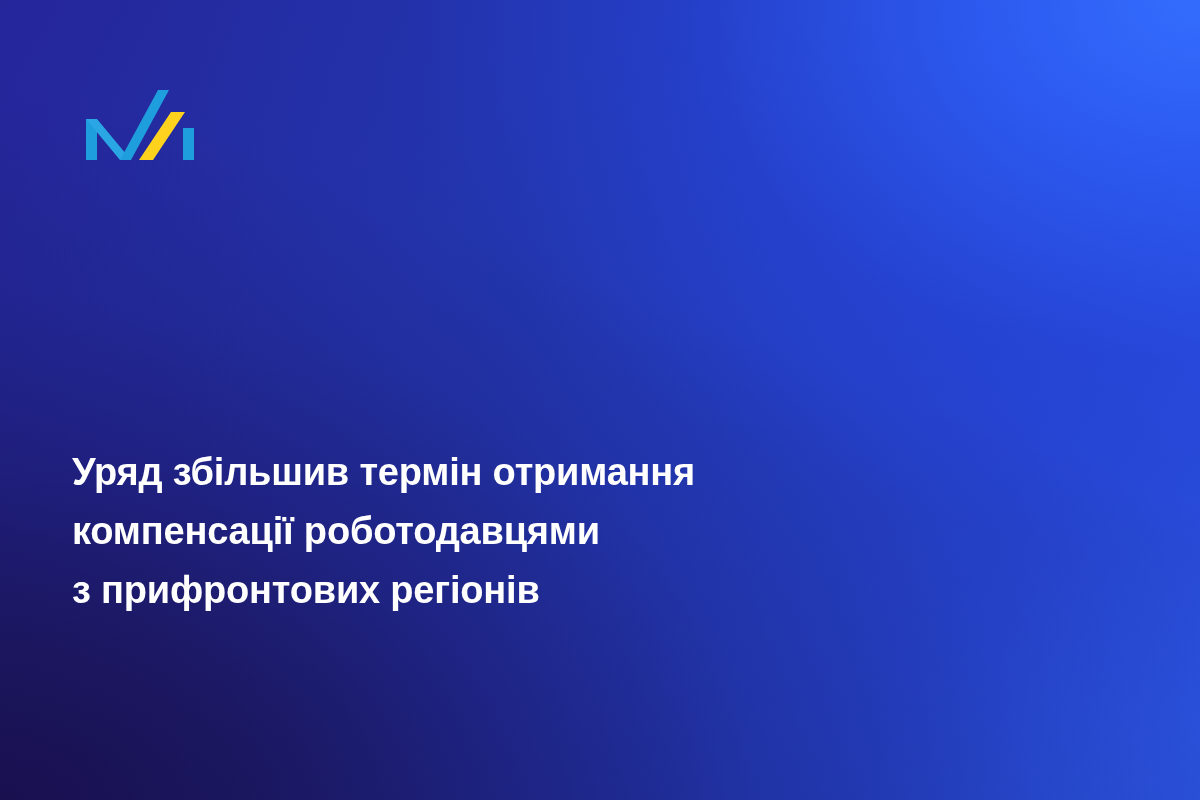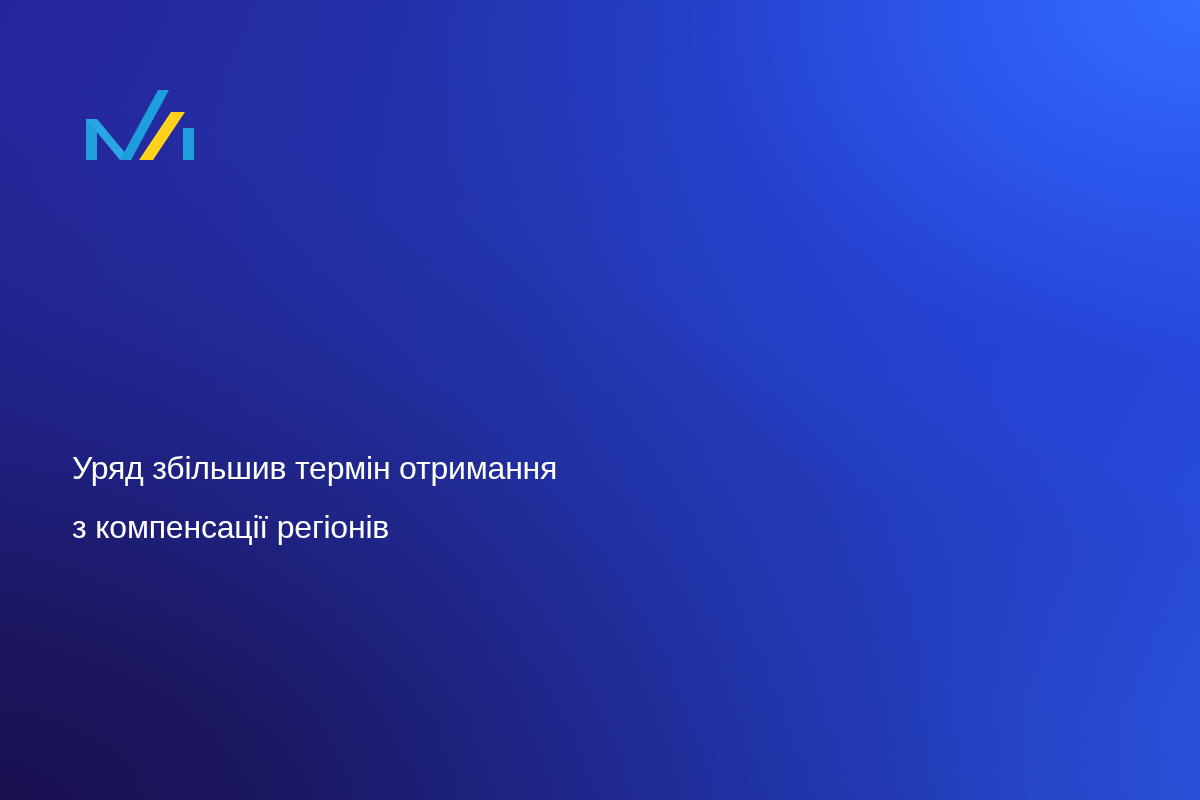--- a/index.html
+++ b/index.html
@@ -59,22 +59,22 @@
   .logo-wrap svg { display: block; width: 100%; height: 100%; }
 
   
   .headline {
     position: absolute;
     left: 72px;
     top: 418px;
     width: 960px;
     z-index: 3;
     color: #ffffff;
-    font-size: 32px;
-    font-weight: 400;
+    font-size: 38px;
+    font-weight: 700;
     line-height: 59px;
     letter-spacing: -0.2px;
     -webkit-font-smoothing: antialiased;
   }
   .headline .hl-line { display: block; white-space: pre; }
 </style>
 </head>
 <body>
 
 <div id="card">
@@ -88,16 +88,17 @@
       <polygon points="72,0 83,0 45,70 34,70" fill="#1f9ede"></polygon>
 
       <polygon points="85,22 99,22 67,70 53,70" fill="#ffd21e"></polygon>
 
       <polygon points="97,38 108,38 108,70 97,70" fill="#1f9ede"></polygon>
     </svg>
   </div>
 
   <h1 class="headline">
     <span class="hl-line">Уряд збільшив термін отримання</span>
-    <span class="hl-line">з компенсації регіонів</span>
+    <span class="hl-line">компенсації роботодавцями</span>
+    <span class="hl-line">з прифронтових регіонів</span>
   </h1>
 
 </div>
 
 </body></html>

